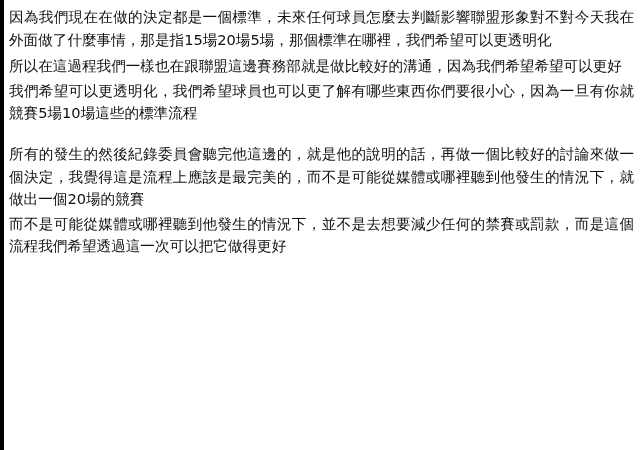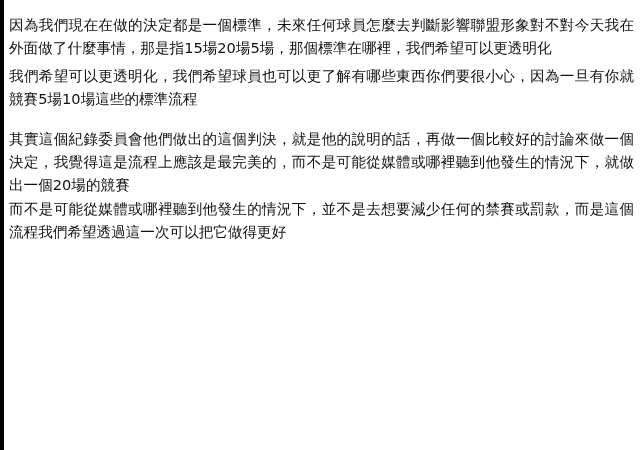--- a/index.html
+++ b/index.html
@@ -24,21 +24,21 @@
     position: absolute;
     left: 0;
     top: 0;
     width: 4px;
     height: 450px;
     background: #000000;
   }
   .content {
     position: absolute;
     left: 4px;
-    top: 8px;
+    top: 0;
     width: 636px;
     height: 400px;
     box-sizing: border-box;
     padding: 6px 6px 0 5px;
   }
   .para {
     font-size: 14.6px;
     line-height: 22.6px;
     color: #111111;
     text-align: justify;
@@ -56,21 +56,22 @@
 </style>
 </head>
 <body>
 
 <div id="page">
   <div class="left-bar"></div>
   <div class="content">
     <p class="para">因為我們現在在做的決定都是一個標準，未來任何球員怎麼去判斷影響聯盟形象對不對今天我在外面做了什麼事情，那是指15場20場5場，那個標準在哪裡，我們希望可以更透明化</p>
     <div class="gap-small"></div>
     <div class="gap-small"></div>
+    <p class="para">所以在這過程我們一樣也在跟聯盟這邊賽務部就是做比較好的溝通，因為我們希望希望可以更好</p>
     <div class="gap-small"></div>
     <p class="para">我們希望可以更透明化，我們希望球員也可以更了解有哪些東西你們要很小心，因為一旦有你就競賽5場10場這些的標準流程</p>
     <div class="gap-block"></div>
     <div class="gap-small"></div>
-    <p class="para">其實這個紀錄委員會他們做出的這個判決，就是他的說明的話，再做一個比較好的討論來做一個決定，我覺得這是流程上應該是最完美的，而不是可能從媒體或哪裡聽到他發生的情況下，就做出一個20場的競賽</p>
+    <p class="para">所有的發生的然後紀錄委員會聽完他這邊的，就是他的說明的話，再做一個比較好的討論來做一個決定，我覺得這是流程上應該是最完美的，而不是可能從媒體或哪裡聽到他發生的情況下，就做出一個20場的競賽</p>
     <div class="gap-small"></div>
     <p class="para">而不是可能從媒體或哪裡聽到他發生的情況下，並不是去想要減少任何的禁賽或罰款，而是這個流程我們希望透過這一次可以把它做得更好</p>
   </div>
 </div>
 
 </body></html>

